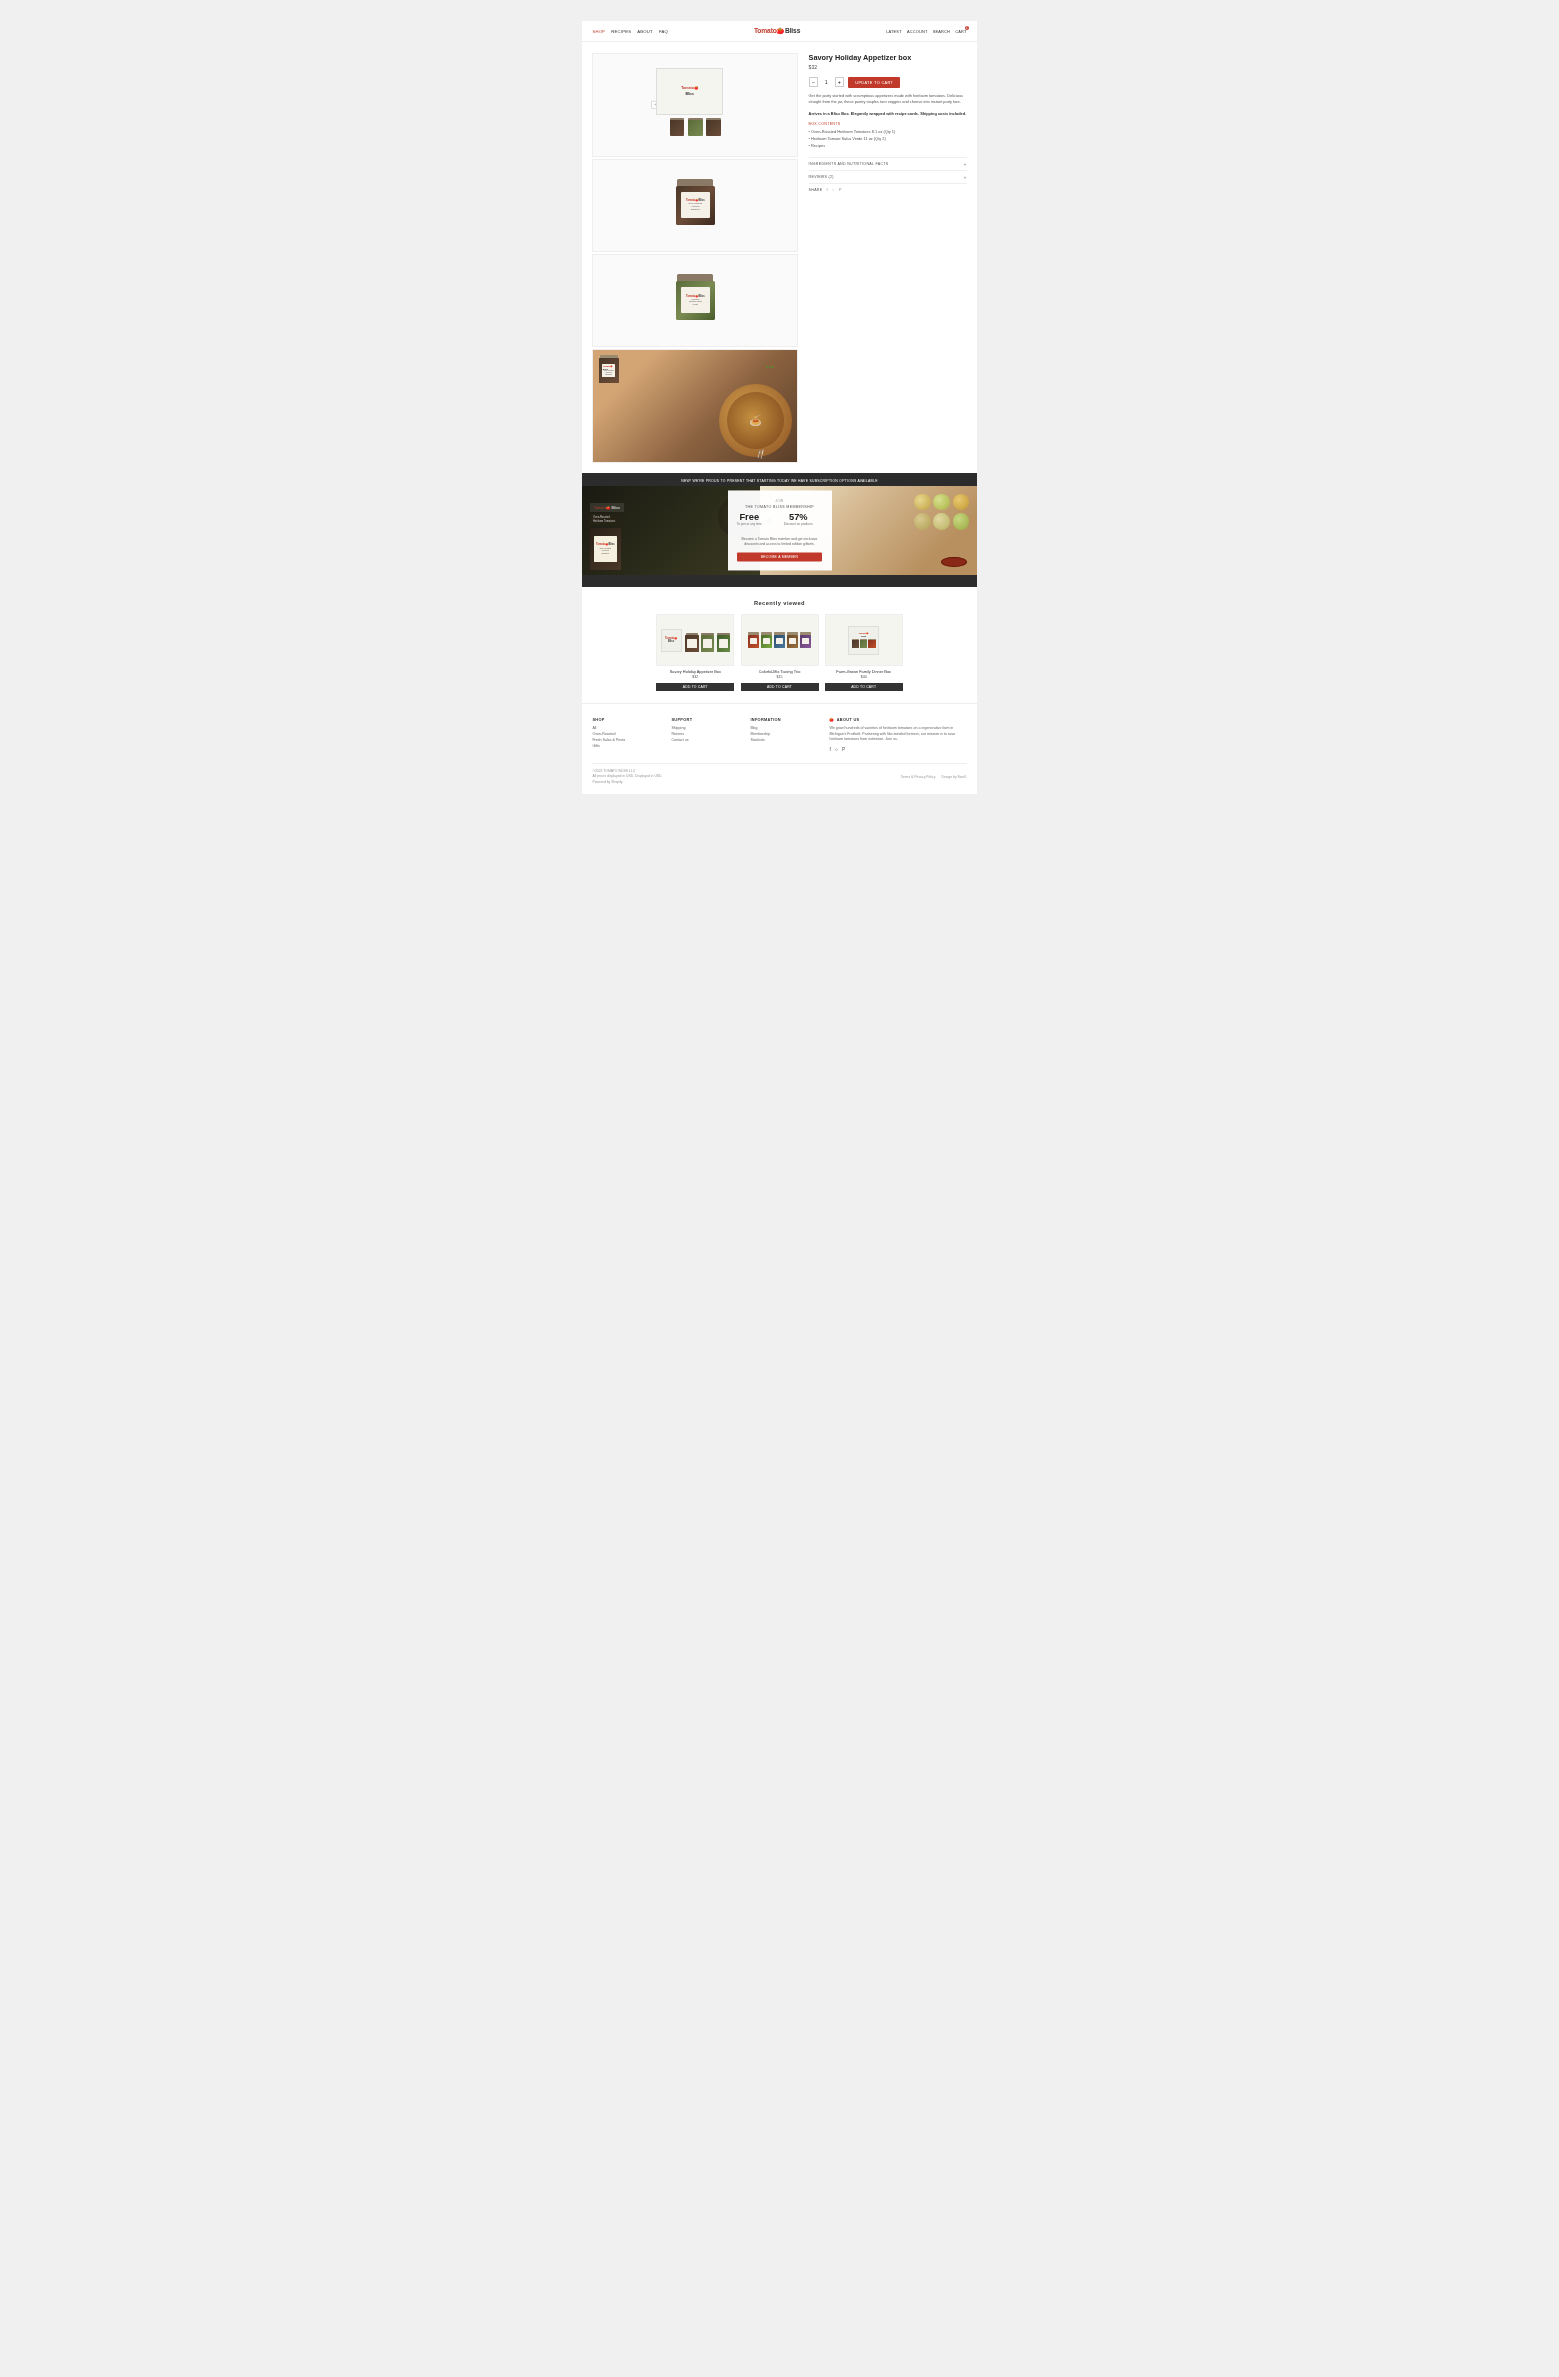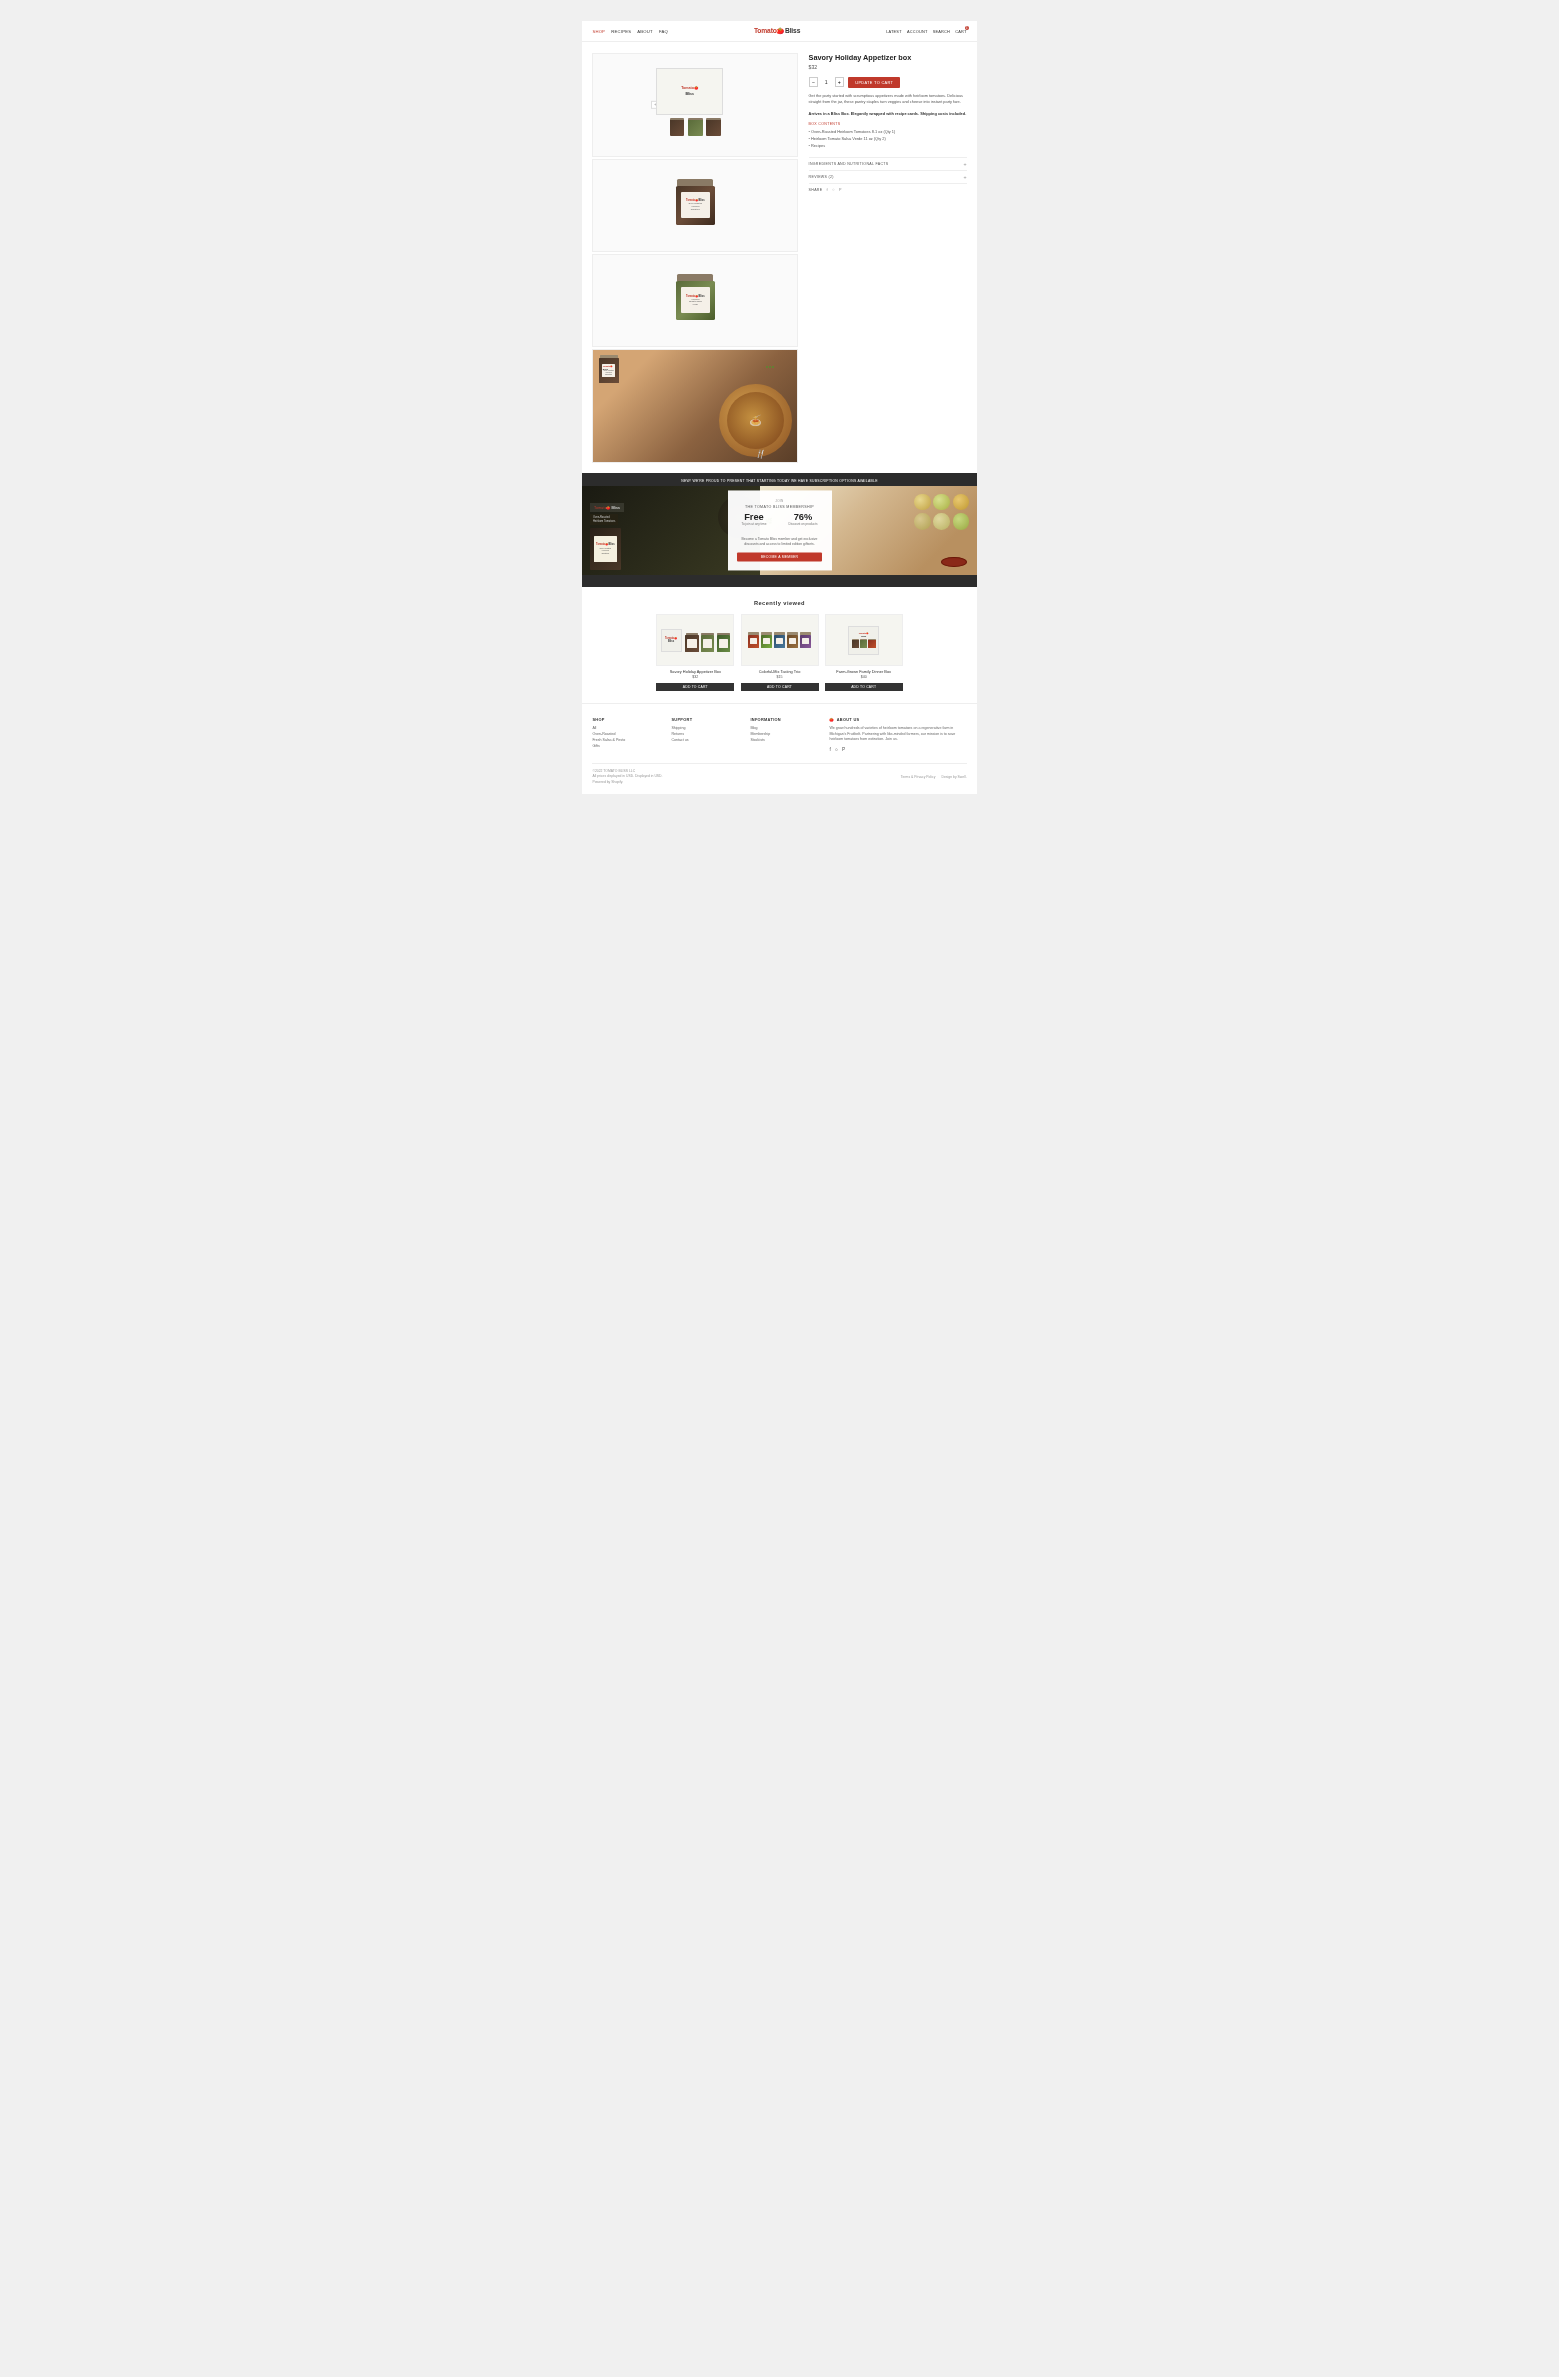--- a/index.html
+++ b/index.html
@@ -363,21 +363,21 @@
     }
     .banner-membership-title {
       font-size: 3.6px;
       letter-spacing: 0.1em;
       text-transform: uppercase;
       color: #555;
       margin-bottom: 4.2px;
     }
     .banner-benefits {
       display: flex;
-      justify-content: center;
+      justify-content: flex-start;
       gap: 22px;
       margin-bottom: 10px;
     }
     .banner-benefit {
       text-align: center;
     }
     .banner-benefit-value {
       font-size: 9.3px;
       font-weight: 700;
       color: #222;
@@ -825,21 +825,21 @@
       <div style="position:absolute; left:50%; top:50%; transform:translate(-50%,-50%); z-index:10; width:104px;">
         <div style="background:rgba(255,255,255,0.96); padding:8.3px 9.3px; text-align:center;">
           <div class="banner-new-tag">JOIN</div>
           <div class="banner-membership-title">THE TOMATO BLISS MEMBERSHIP</div>
           <div class="banner-benefits">
             <div class="banner-benefit">
               <div class="banner-benefit-value">Free</div>
               <div class="banner-benefit-label">To join at any time</div>
             </div>
             <div class="banner-benefit">
-              <div class="banner-benefit-value">76%</div>
+              <div class="banner-benefit-value">57%</div>
               <div class="banner-benefit-label">Discount on products</div>
             </div>
           </div>
           <p class="banner-description">Become a Tomato Bliss member and get exclusive discounts and access to limited edition giftsets.</p>
           <button class="become-member-btn">BECOME A MEMBER</button>
         </div>
       </div>
 
       <div class="banner-bg-right" style="width:55%; position:relative; overflow:hidden; background:linear-gradient(135deg,#e8d8b8,#c09858);">
         <div class="food-bg-right">

